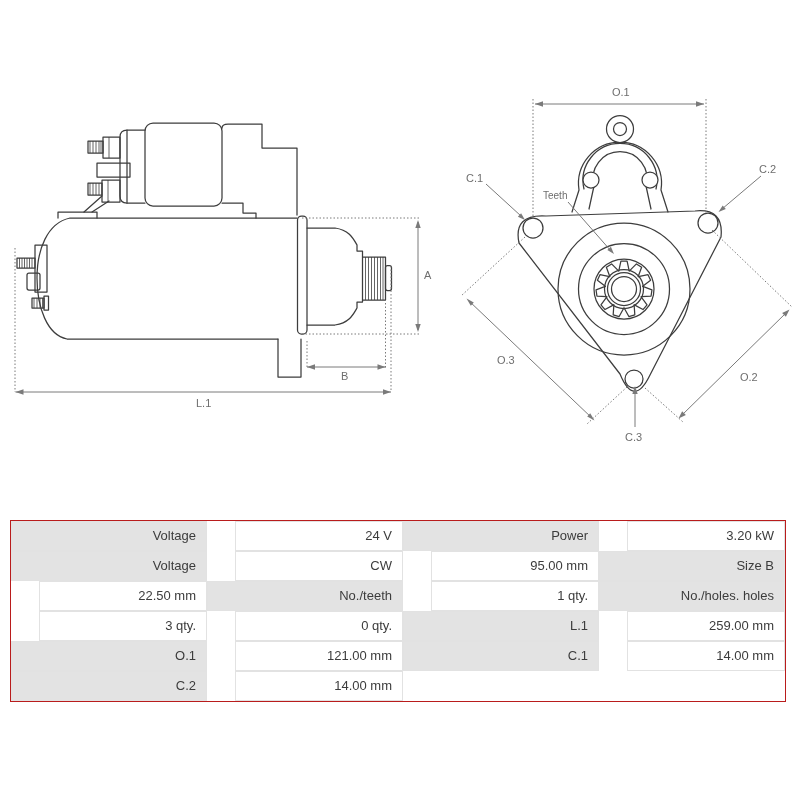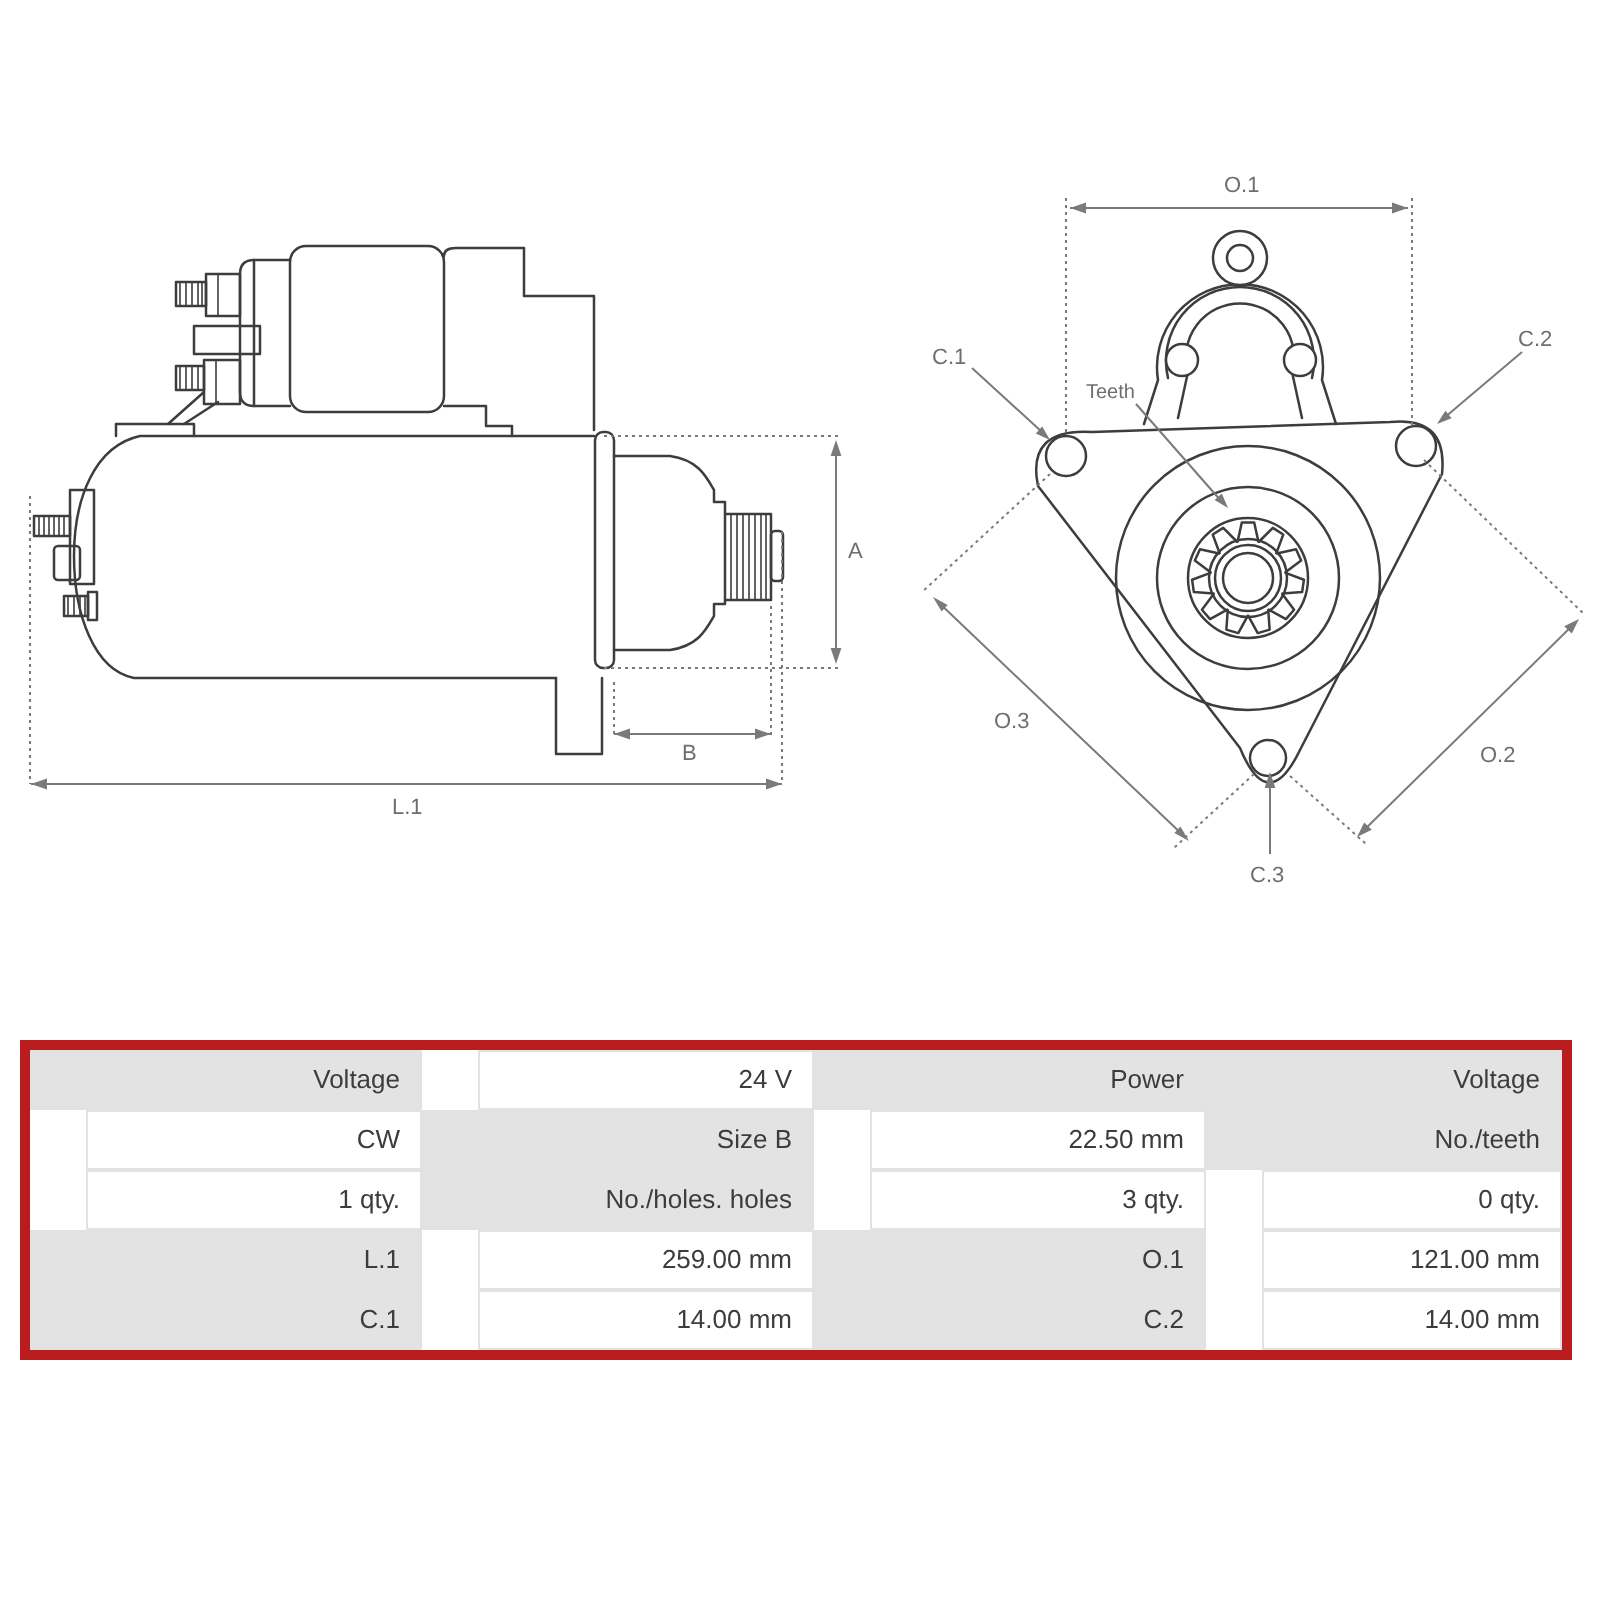--- a/index.html
+++ b/index.html
@@ -8,21 +8,21 @@
   svg text{fill:#6e6e6e;font-family:"Liberation Sans",sans-serif;font-size:11px;}
   svg text.small{font-size:10px;}
   .ln{fill:none;stroke:#3d3d3d;stroke-width:1.25;stroke-linejoin:round;stroke-linecap:round;}
   .thin{fill:none;stroke:#3d3d3d;stroke-width:0.8;}
   .wfill{fill:#ffffff;}
   .dim{fill:none;stroke:#7a7a7a;stroke-width:1;}
   .dot{fill:none;stroke:#7a7a7a;stroke-width:1;stroke-dasharray:1.5 2;}
   .arr{fill:#7a7a7a;stroke:none;}
   .spec-table{position:absolute;left:10px;top:520px;width:776px;box-sizing:border-box;
               display:grid;grid-template-columns:194px 194px 194px 1fr;gap:2px;
-              border:5px solid #b91c1c;padding:1px;background:#fff;}
+              border:1px solid #b91c1c;padding:1px;background:#fff;}
   .td{font-size:13px;line-height:16px;color:#3c3c3c;text-align:right;
       padding:6px 10px;outline:1px solid #e2e2e2;}
   .td.label{background:#e3e3e3;padding-left:46px;}
   .td.value{background:#ffffff;margin-left:28px;}
 </style>
 </head>
 <body>
 
 <div class="canvas">
 
@@ -192,23 +192,25 @@
         <text x="740" y="381">O.2</text>
       </g>
     </g>
   </svg>
 
   
   <div class="spec-table">
     <div class="td label">Voltage</div>
     <div class="td value">24 V</div>
     <div class="td label">Power</div>
+    <div class="td value">3.20 kW</div>
 
     <div class="td label">Voltage</div>
     <div class="td value">CW</div>
+    <div class="td value">95.00 mm</div>
 
     <div class="td label">Size B</div>
     <div class="td value">22.50 mm</div>
     <div class="td label">No./teeth</div>
     <div class="td value">1 qty.</div>
 
     <div class="td label">No./holes. holes</div>
     <div class="td value">3 qty.</div>
     <div class="td value">0 qty.</div>
 

